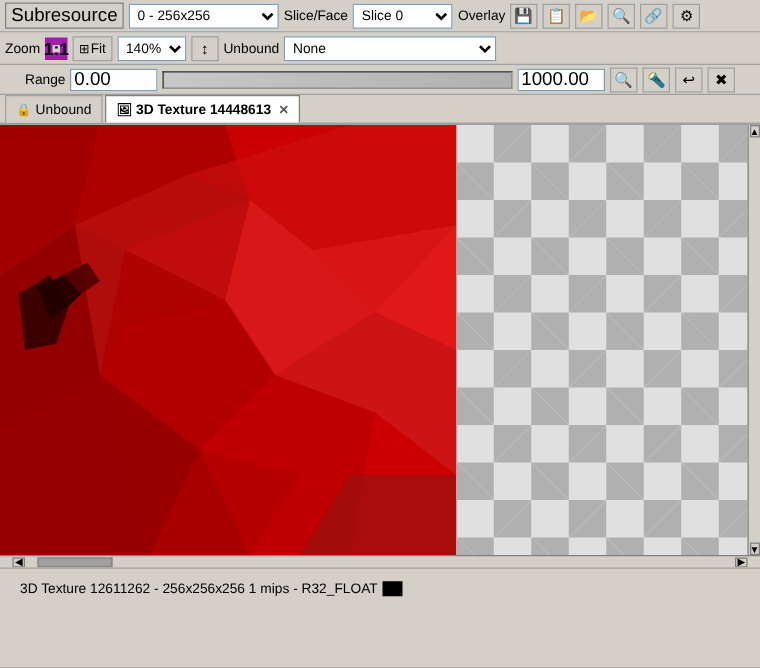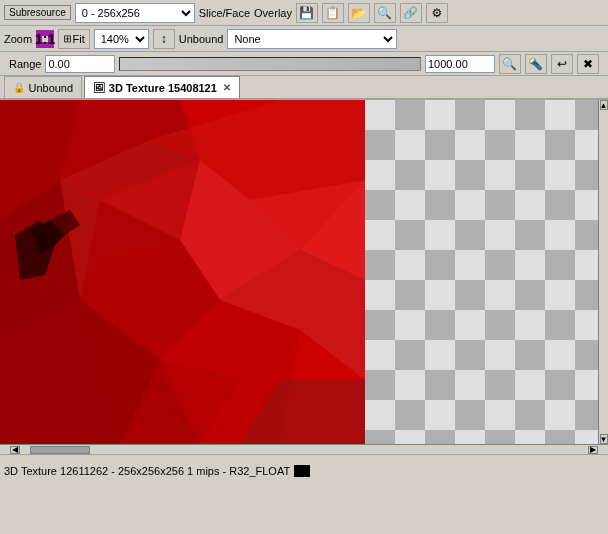--- a/index.html
+++ b/index.html
@@ -28,31 +28,31 @@
       font-size: 11px;
       padding: 0 2px;
     }
 
     
     .range-row {
       display: flex;
       align-items: center;
       background: #d4d0c8;
       border-bottom: 1px solid #a0a0a0;
-      padding: 2px 9px;
+      padding: 2px 20px;
       gap: 4px;
       height: 24px;
     }
 
     .range-input {
       width: 70px;
       height: 18px;
       border: 1px solid #7f9db9;
       background: #fff;
-      font-size: 11px;
+      font-size: 15px;
       padding: 0 2px;
     }
 
     .range-slider-track {
       flex: 1;
       height: 14px;
       background: linear-gradient(to right, #b0b0b0, #d0d0d0);
       border: 1px solid #808080;
       position: relative;
       cursor: pointer;
@@ -134,21 +134,21 @@
     }
 
     
     .status-bar {
       height: 32px;
       background: #d4d0c8;
       border-top: 1px solid #a0a0a0;
       display: flex;
       flex-direction: column;
       justify-content: center;
-      padding: 1px 4px;
+      padding: 1px 16px;
       font-size: 11px;
       color: #000;
       position: relative;
     }
 
     .status-line {
       display: flex;
       align-items: center;
       gap: 4px;
     }
@@ -202,21 +202,21 @@
       align-items: center;
       justify-content: center;
       font-size: 14px;
       font-weight: bold;
     }
 
     .subresource-label {
       background: #d4d0c8;
       border: 1px solid #808080;
       padding: 1px 4px;
-      font-size: 10px;
+      font-size: 15px;
     }
 
     .action-btn {
       width: 22px;
       height: 20px;
       background: #d4d0c8;
       border: 1px solid #a0a0a0;
       cursor: pointer;
       display: flex;
       align-items: center;
@@ -238,20 +238,23 @@
   </style>
 </head>
 <body>
 
 <div class="toolbar-row">
   <span class="subresource-label">Subresource</span>
   <select style="width:120px;">
     <option>0 - 256x256</option>
   </select>
   <span class="toolbar-label">Slice/Face</span>
+  <select style="width:80px;">
+    <option>Slice 0</option>
+  </select>
   <span class="toolbar-label">Overlay</span>
 
   <button class="action-btn" title="Save">💾</button>
   <button class="action-btn" title="Copy">📋</button>
   <button class="action-btn" title="Open">📂</button>
   <button class="action-btn" title="Info">🔍</button>
   <button class="action-btn" title="Link">🔗</button>
   <button class="action-btn" title="Settings">⚙</button>
 </div>
 
@@ -283,21 +286,21 @@
   <button class="action-btn" title="Clear">✖</button>
 </div>
 
 <div class="tabs-row">
   <div class="tab">
     <span style="font-size:10px;">🔒</span>
     <span>Unbound</span>
   </div>
   <div class="tab active">
     <span style="font-size:10px;">🖼</span>
-    <span>3D Texture 15408121</span>
+    <span>3D Texture 14448613</span>
     <span class="tab-close">✕</span>
   </div>
 </div>
 
 <div class="canvas-area">
 
   <div class="texture-left">
     <svg width="365" height="344" viewBox="0 0 365 344" xmlns="http://www.w3.org/2000/svg">
 
       <rect width="365" height="344" fill="#cc0000"></rect>

